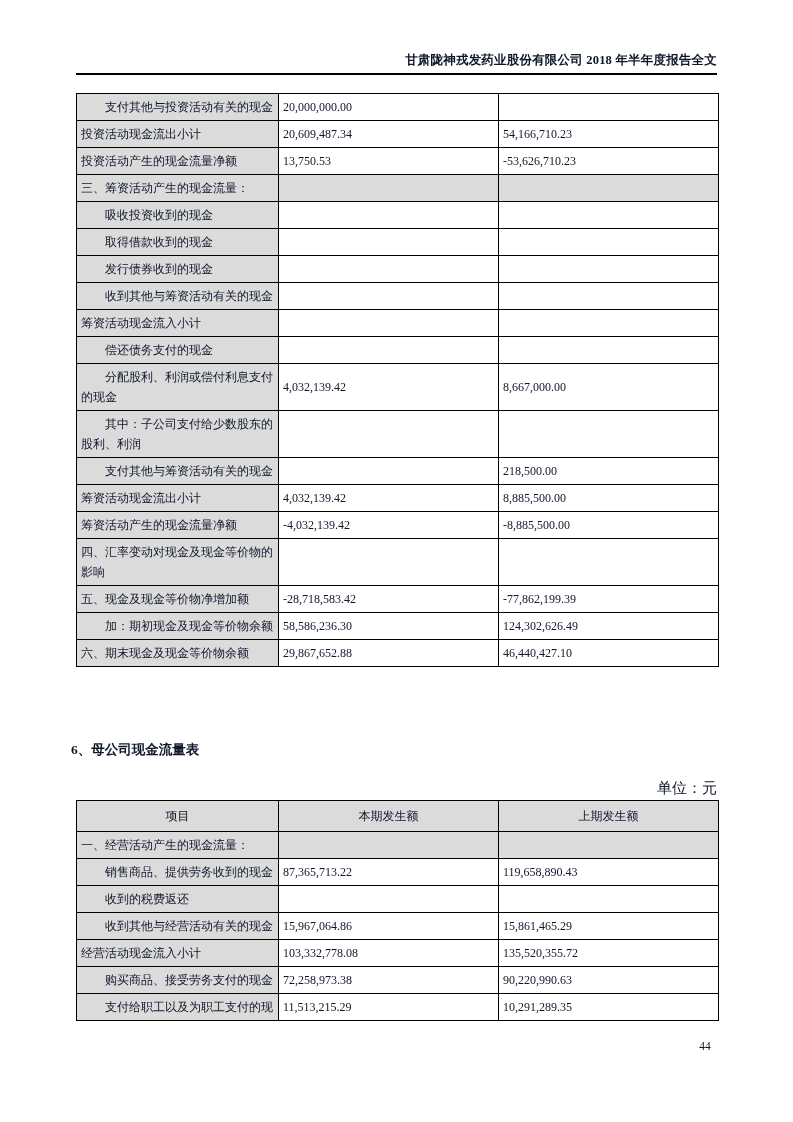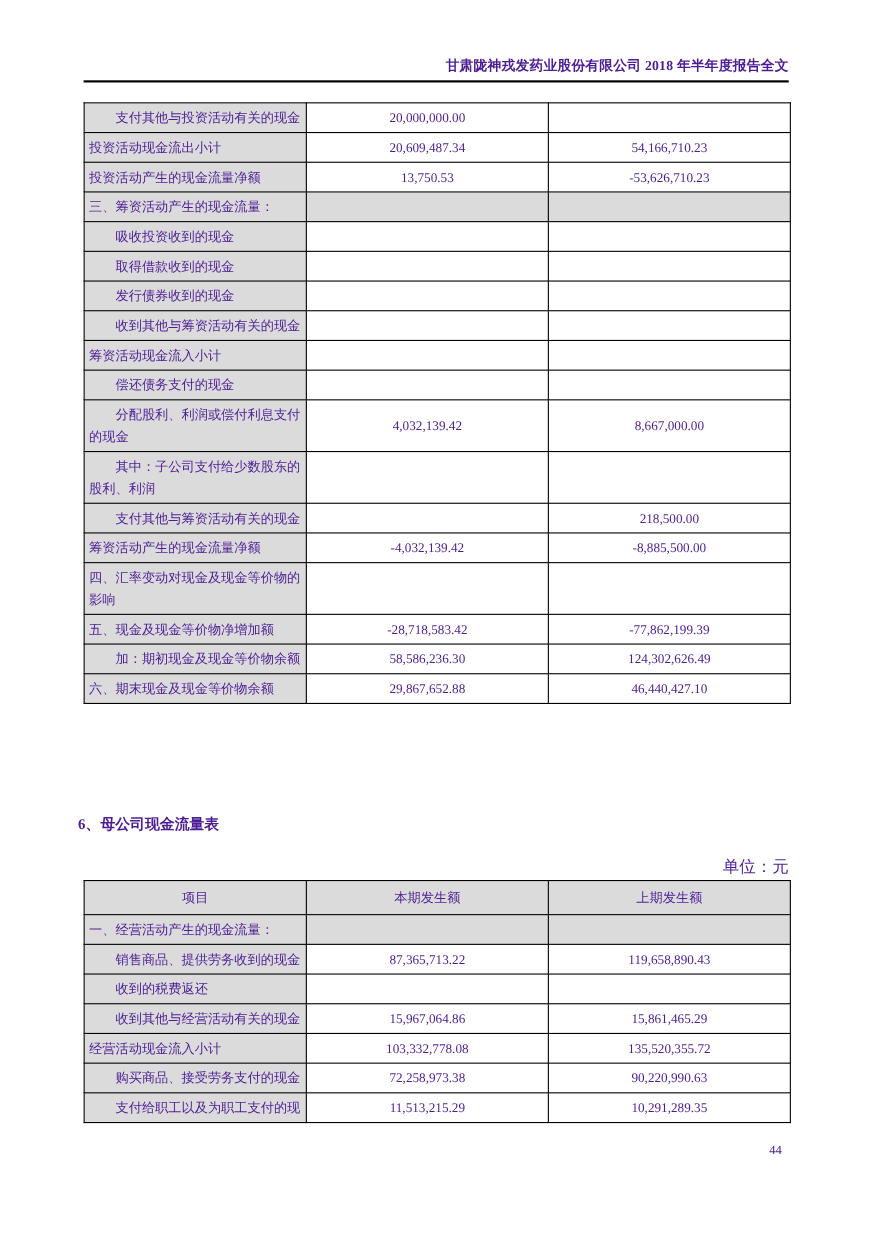--- a/index.html
+++ b/index.html
@@ -1,33 +1,33 @@
 <!DOCTYPE html>
 <html><head>
 <meta charset="utf-8">
 <style>
   html,body{margin:0;padding:0;background:#ffffff;}
   .page{
-    position:relative;width:793px;height:1122px;background:#ffffff;color:#4c1d95;
+    position:relative;width:793px;height:1122px;background:#ffffff;color:#0f172a;
     font-family:"Liberation Serif","DejaVu Serif",serif;overflow:hidden;
   }
   .report-title{
     position:absolute;top:52px;left:76px;width:641px;text-align:right;
     font-size:12.5px;font-weight:bold;letter-spacing:0.2px;white-space:nowrap;
   }
   .header-rule{position:absolute;top:73px;left:76px;width:641px;height:0;border-top:2px solid #000;}
   table.fin{border-collapse:collapse;table-layout:fixed;width:642px;position:absolute;left:76px;}
   #table1{top:93px;}
   #table2{top:800px;}
   table.fin td, table.fin th{
     border:1px solid #000;font-size:12px;line-height:20px;padding:3px 4px;
     vertical-align:middle;word-break:break-all;
   }
   td.lbl{background:#dbdbdb;text-align:left;}
-  td.num{text-align:center;background:#ffffff;font-variant-numeric:tabular-nums;}
+  td.num{text-align:left;background:#ffffff;font-variant-numeric:tabular-nums;}
   tr.section td{background:#dbdbdb;}
   td.ind{text-indent:2em;}
   table.fin th{background:#dbdbdb;text-align:center;font-weight:normal;padding:5px 4px;}
   .sec-heading{
     position:absolute;top:741px;left:71px;margin:0;font-size:13.5px;font-weight:bold;
     font-family:"Liberation Serif","DejaVu Serif",serif;
     text-align:right;
   }
   .unit-label{position:absolute;top:779px;left:76px;width:641px;text-align:right;font-size:15px;}
   .page-number{position:absolute;top:1040px;left:690px;width:30px;text-align:center;font-size:11.5px;}
@@ -104,20 +104,25 @@
         </tr>
         <tr>
           <td class="lbl ind">其中：子公司支付给少数股东的股利、利润</td>
           <td class="num"></td>
           <td class="num"></td>
         </tr>
         <tr>
           <td class="lbl ind">支付其他与筹资活动有关的现金</td>
           <td class="num"></td>
           <td class="num">218,500.00</td>
+        </tr>
+        <tr>
+          <td class="lbl">筹资活动现金流出小计</td>
+          <td class="num">4,032,139.42</td>
+          <td class="num">8,885,500.00</td>
         </tr>
         <tr>
           <td class="lbl">筹资活动产生的现金流量净额</td>
           <td class="num">-4,032,139.42</td>
           <td class="num">-8,885,500.00</td>
         </tr>
         <tr>
           <td class="lbl">四、汇率变动对现金及现金等价物的影响</td>
           <td class="num"></td>
           <td class="num"></td>

